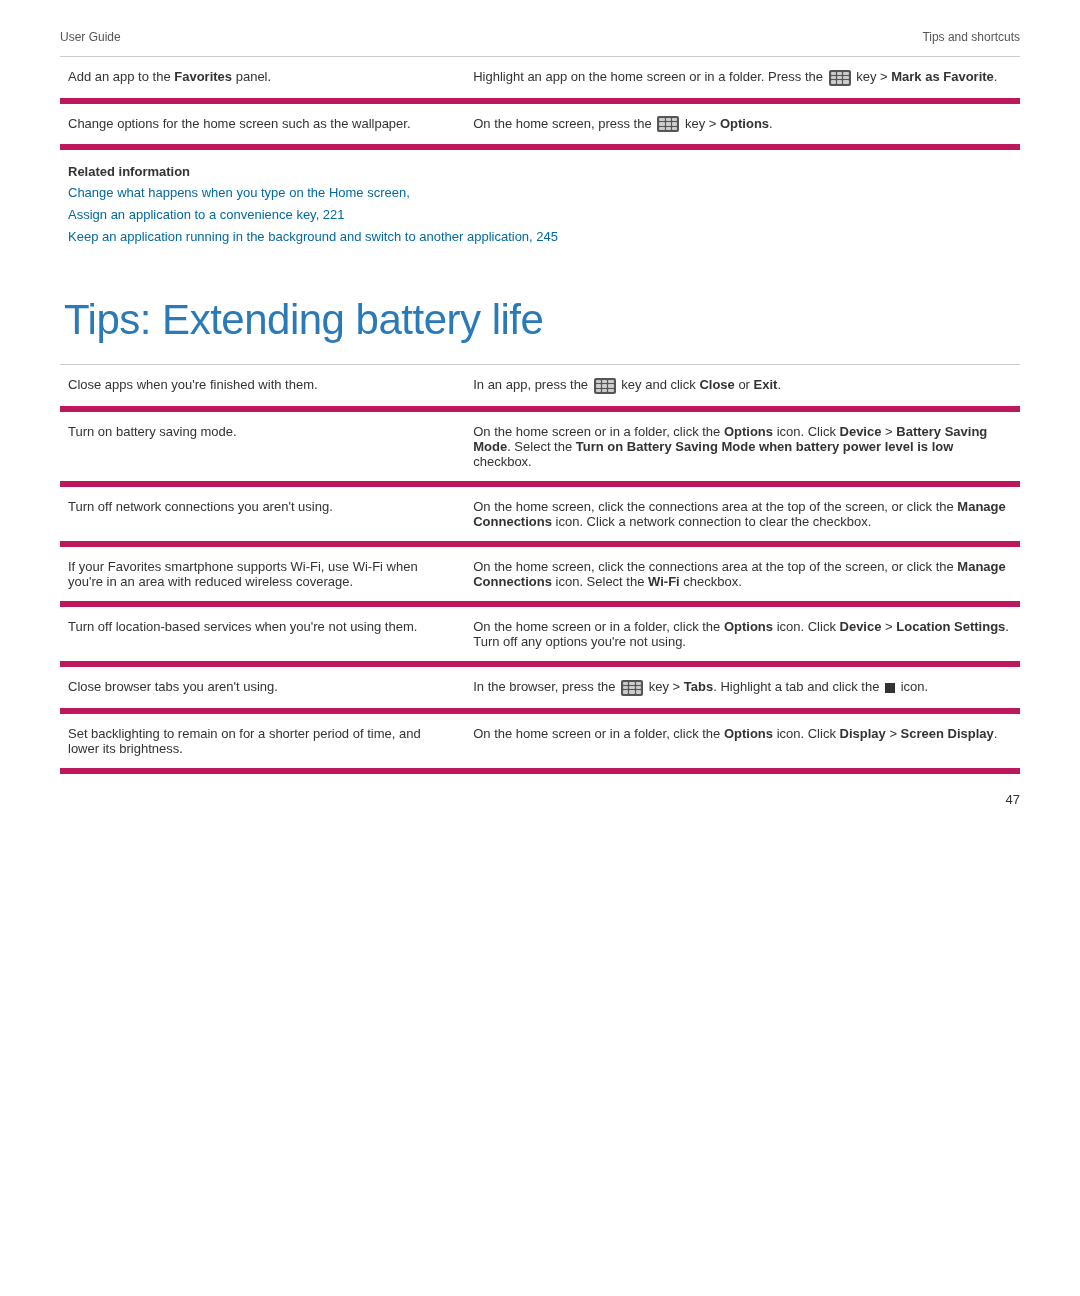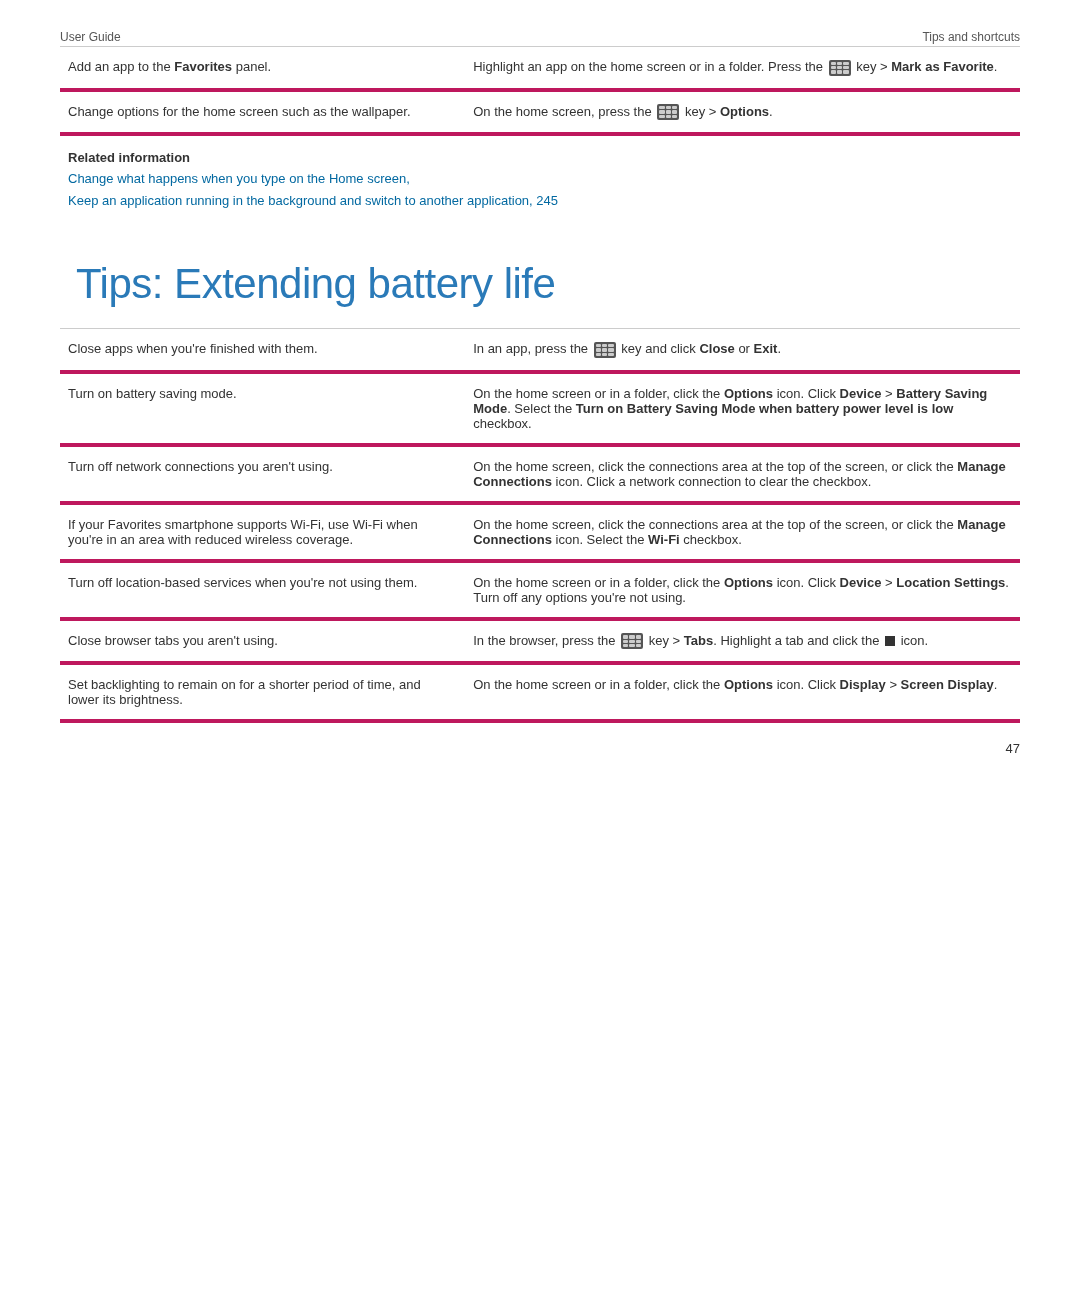--- a/index.html
+++ b/index.html
@@ -15,21 +15,21 @@
       background: #fff;
       width: 1080px;
       min-height: 1296px;
       padding: 30px 60px 40px 60px;
     }
 
     .page-header {
       display: flex;
       justify-content: space-between;
       align-items: flex-start;
-      margin-bottom: 2px;
+      margin-bottom: 12px;
       padding-bottom: 0;
     }
 
     .page-header span {
       font-size: 12px;
       color: #555;
     }
 
     .top-divider {
       border: none;
@@ -40,21 +40,21 @@
     .two-col-table {
       width: 100%;
       border-collapse: collapse;
     }
 
     .two-col-table td {
       padding: 12px 10px;
       vertical-align: top;
       font-size: 13px;
       color: #333;
-      border-bottom: 4px solid #be185d;
+      border-bottom: 6px solid #be185d;
     }
 
     .two-col-table td:first-child {
       width: 42%;
       padding-left: 8px;
     }
 
     .two-col-table td:last-child {
       width: 58%;
       padding-right: 8px;
@@ -103,21 +103,21 @@
       color: #0369a1;
       text-decoration: none;
       font-size: 13px;
       line-height: 1.7;
     }
 
     .section-title {
       font-size: 42px;
       font-weight: 300;
       color: #2a7ab8;
-      margin: 40px 0 20px 16px;
+      margin: 40px 0 20px 4px;
       letter-spacing: -0.5px;
     }
 
     .page-footer {
       display: flex;
       justify-content: flex-end;
       margin-top: 18px;
     }
   </style>
 </head>
@@ -171,20 +171,21 @@
           </span>
         key &gt; <strong>Options</strong>.
       </td>
     </tr>
   </tbody>
 </table>
 
 <div class="related-info">
   <div class="related-info-title">Related information</div>
   <a href="#">Change what happens when you type on the Home screen,</a>
+  <a href="#">Assign an application to a convenience key, 221</a>
   <a href="#">Keep an application running in the background and switch to another application, 245</a>
 </div>
 
 <h1 class="section-title">Tips: Extending battery life</h1>
 
 <hr class="top-divider">
 
 <table class="two-col-table">
   <tbody>
     <tr>

